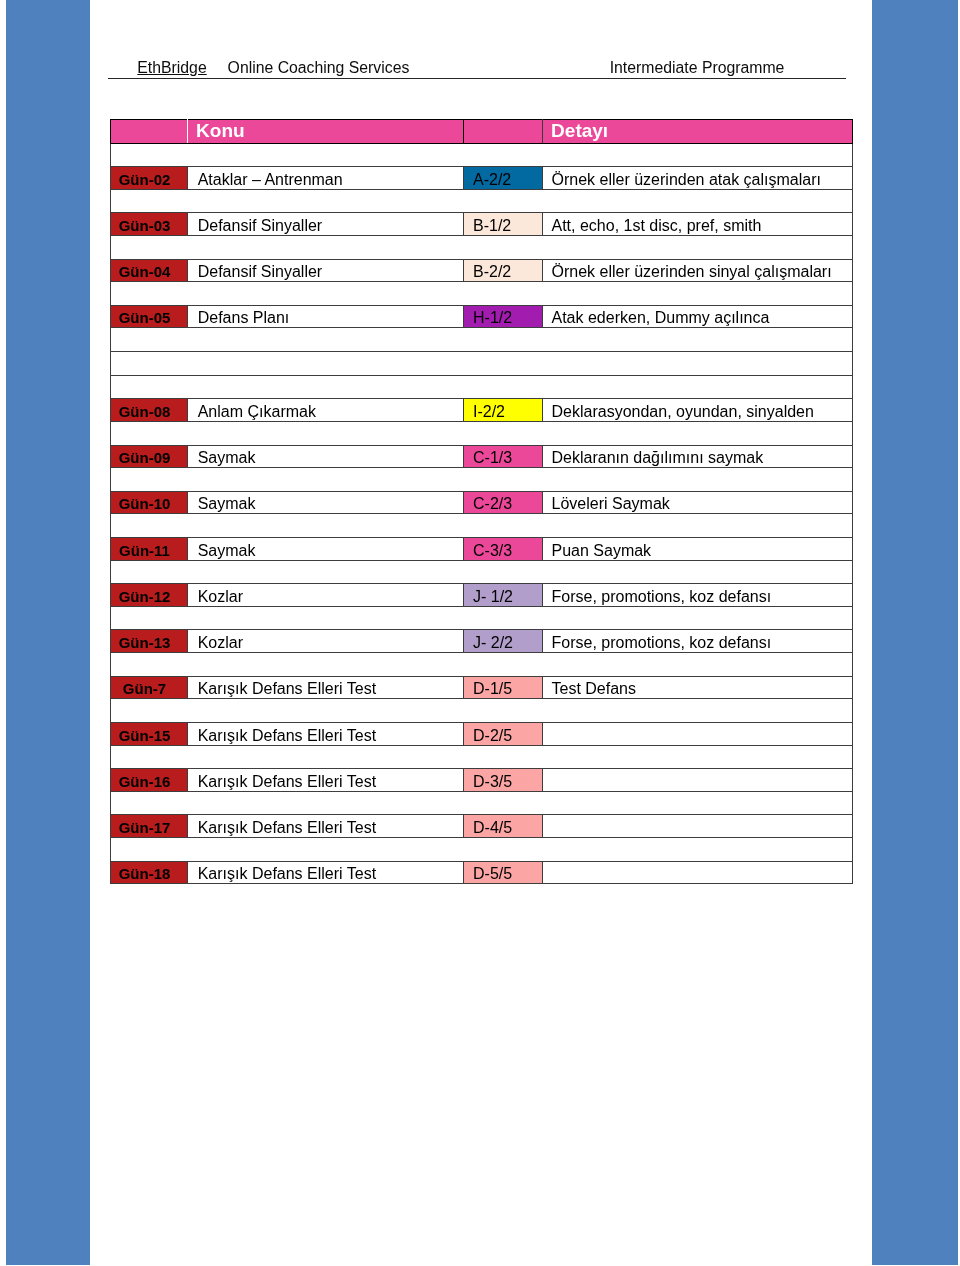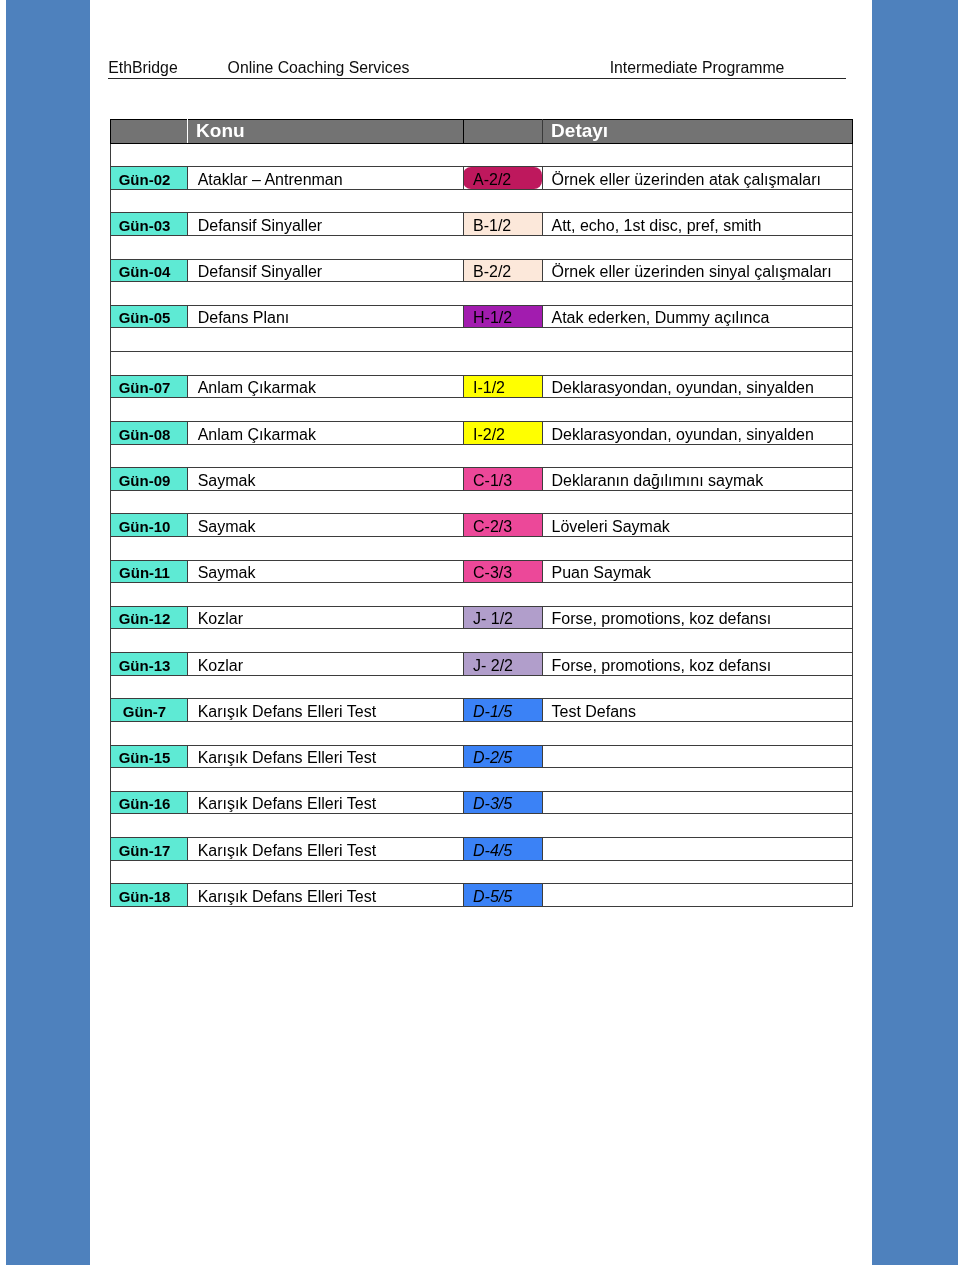--- a/index.html
+++ b/index.html
@@ -6,54 +6,54 @@
   html,body{margin:0;padding:0;}
   body{width:960px;height:1266px;background:#ffffff;
        font-family:"Liberation Sans",sans-serif;overflow:hidden;position:relative;}
   .accent-bar{position:absolute;top:0;height:1264.5px;background:#4e81bd;}
   .accent-bar.left{left:5.7px;width:84px;}
   .accent-bar.right{left:871.6px;width:86.3px;}
 
   .doc-header{position:absolute;left:108.3px;top:55px;width:737.7px;height:23.3px;
       border-bottom:1.4px solid #262626;}
   .doc-header span{position:absolute;top:0;font-size:15.8px;color:#0d0d0d;line-height:26.6px;white-space:nowrap;}
-  .doc-header .org{left:0;}
+  .doc-header .org{left:29px;text-decoration:underline;}
   .doc-header .svc{left:119.3px;}
   .doc-header .prog{left:501.4px;}
 
   table.schedule{position:absolute;left:109.5px;top:118.8px;border-collapse:collapse;
       table-layout:fixed;width:742px;font-size:14px;color:#000;}
   table.schedule td{padding:0;vertical-align:middle;border:0.9px solid #3d3d3d;
       height:18.5px;line-height:19px;overflow:hidden;white-space:nowrap;}
   col.c-day{width:77px}
   col.c-topic{width:276px}
   col.c-code{width:79px}
   col.c-detail{width:310px}
 
-  table.schedule tr.head td{background:#737373;color:#fff;font-weight:bold;font-size:19px;
+  table.schedule tr.head td{background:#ec4899;color:#fff;font-weight:bold;font-size:19px;
       border:0.9px solid #000;height:23px;line-height:18.5px;}
   table.schedule tr.head td.sep{border-right:1.1px solid #ffffff;}
   table.schedule tr.head td.sep2{border-right:1.1px solid #3a3a3a;}
   table.schedule tr.head td.lbl{padding:0 0 0 8.6px;}
 
   table.schedule tr.gap td{border:0.9px solid #3d3d3d;height:22.65px;background:#fff;}
   table.schedule tr.gap.first td{height:22.3px;}
 
-  table.schedule td.day{background:#5eead4;font-weight:bold;text-align:center;font-size:15px;padding:2.6px 8px 0 0;}
+  table.schedule td.day{background:#b91c1c;font-weight:bold;text-align:center;font-size:15px;padding:2.6px 8px 0 0;}
   table.schedule td.topic{padding:2.6px 0 0 10.2px;background:#fff;font-size:16px;}
   table.schedule td.code{text-align:left;padding:2.6px 0 0 9.5px;font-size:16px;}
   table.schedule td.detail{padding:2.6px 0 0 9px;background:#fff;font-size:16px;}
 
-  .sw-yellow-pale{background:#be185d;border-radius:8px;}
+  .sw-yellow-pale{background:#0369a1;}
   .sw-peach{background:#fce8da;}
   .sw-blue-bright{background:#a21caf;}
   .sw-yellow-bright{background:#ffff00;}
   .sw-green{background:#ec4899;}
   .sw-purple{background:#b19ecb;}
-  .sw-periwinkle{background:#3b82f6;font-style:italic;}
+  .sw-periwinkle{background:#fca5a5;}
 </style>
 </head>
 <body>
 
 <div class="accent-bar left"></div>
 <div class="accent-bar right"></div>
 
 <div class="doc-header">
   <span class="org">EthBridge</span>
   <span class="svc">Online Coaching Services</span>
@@ -109,26 +109,20 @@
         <td class="topic">Defans Planı</td>
         <td class="code sw-blue-bright">H-1/2</td>
         <td class="detail">Atak ederken, Dummy açılınca</td>
       </tr>
       <tr class="gap">
         <td colspan="4"></td>
       </tr>
       <tr class="gap">
         <td colspan="4"></td>
       </tr>
-      <tr class="data">
-        <td class="day">Gün-07</td>
-        <td class="topic">Anlam Çıkarmak</td>
-        <td class="code sw-yellow-bright">I-1/2</td>
-        <td class="detail">Deklarasyondan, oyundan, sinyalden</td>
-      </tr>
       <tr class="gap">
         <td colspan="4"></td>
       </tr>
       <tr class="data">
         <td class="day">Gün-08</td>
         <td class="topic">Anlam Çıkarmak</td>
         <td class="code sw-yellow-bright">I-2/2</td>
         <td class="detail">Deklarasyondan, oyundan, sinyalden</td>
       </tr>
       <tr class="gap">

